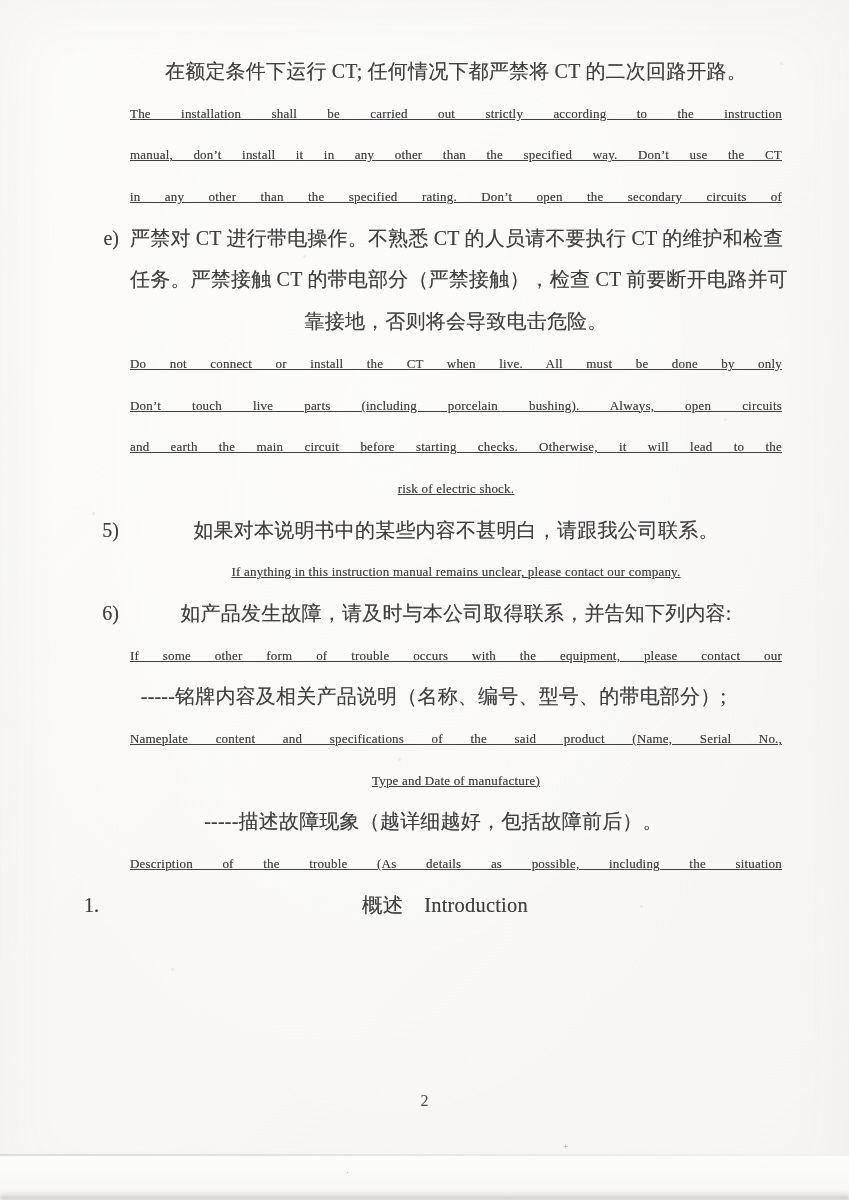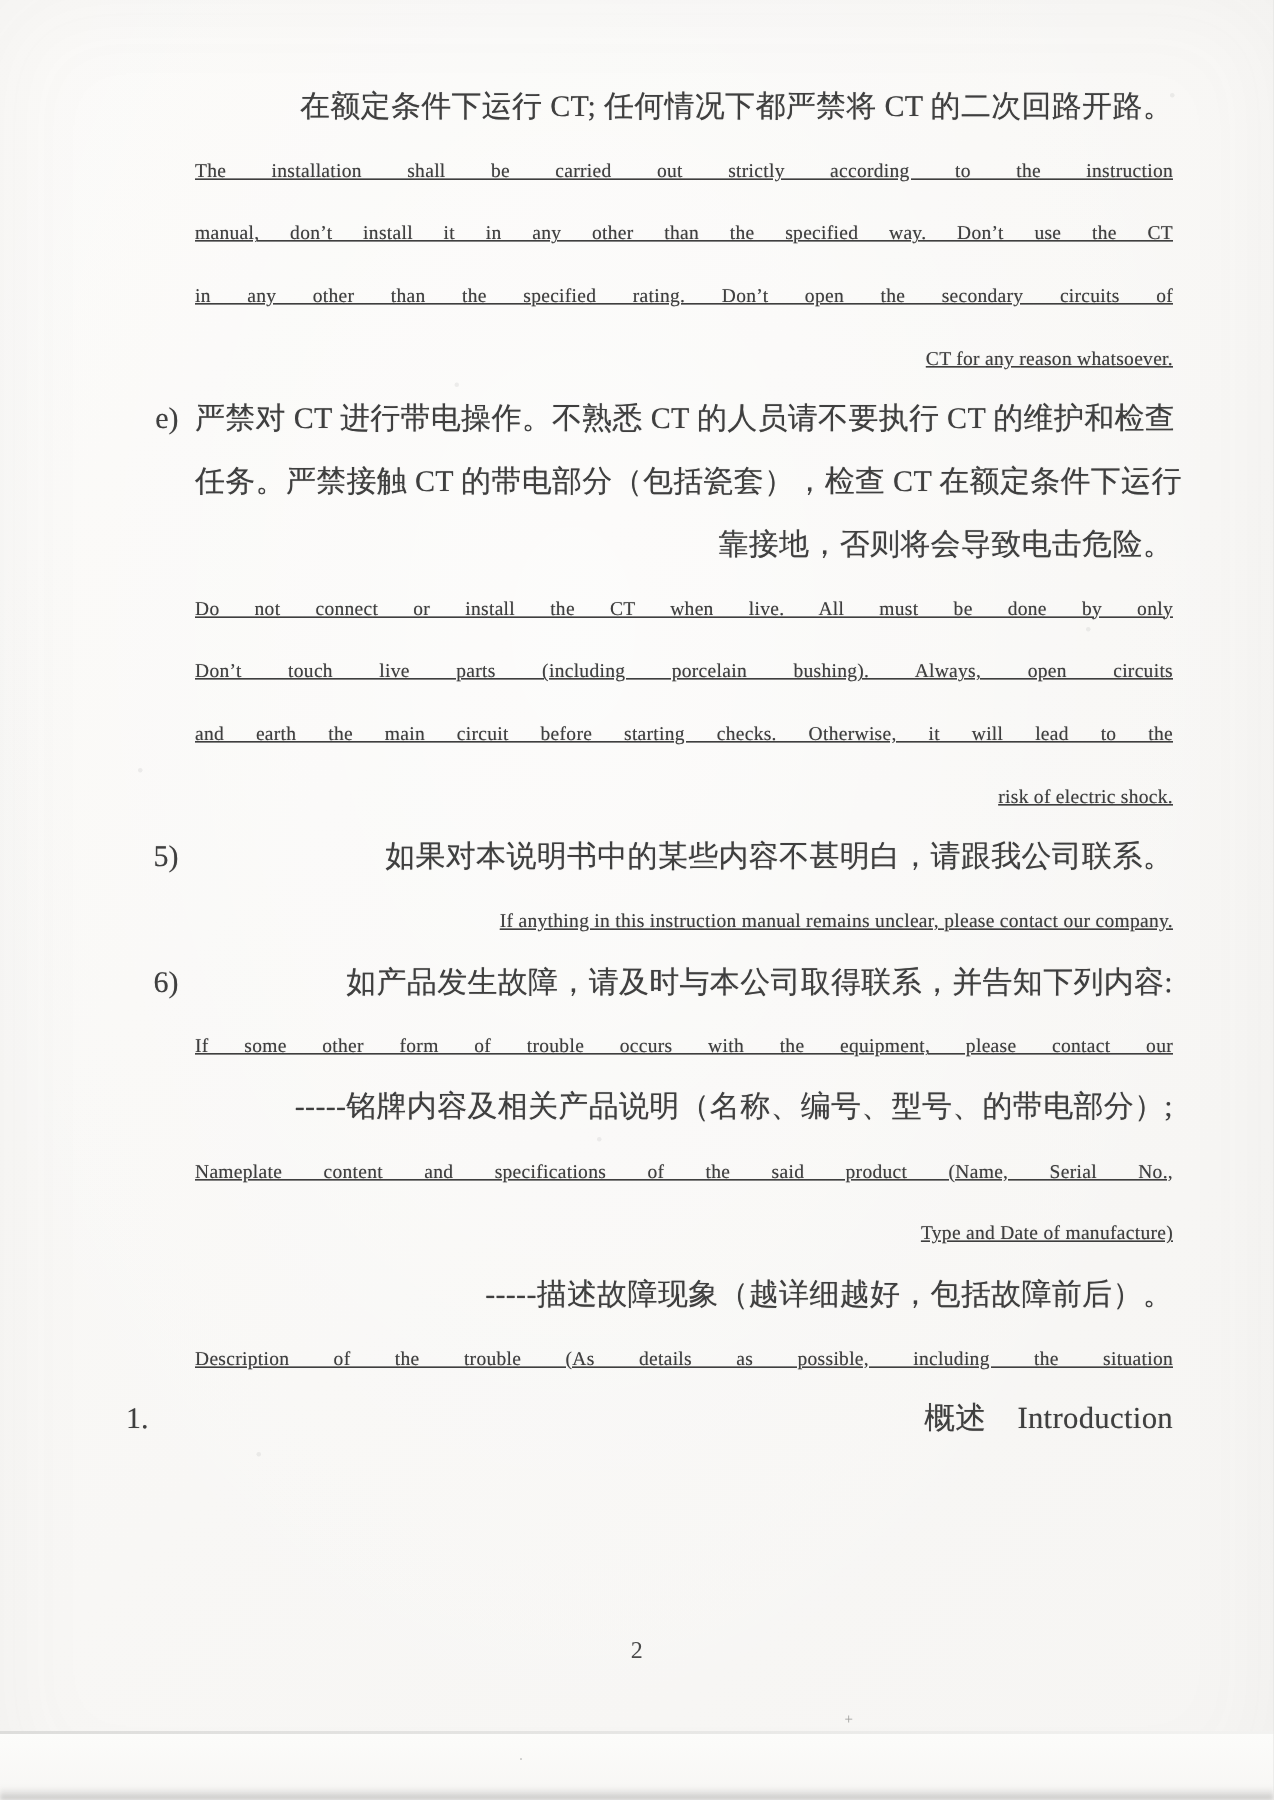--- a/index.html
+++ b/index.html
@@ -26,21 +26,21 @@
   .content{
     position:absolute;
     left:130px;top:51px;
     width:652px;
   }
   .block{position:relative;}
   .line{
     height:41.7px;
     line-height:41.7px;
     white-space:nowrap;
-    text-align:right;
+    text-align:center;
     letter-spacing:.2px;
     text-shadow:0 0 .5px rgba(70,70,70,.55);
   }
   .just{
     white-space:normal;
     text-align:justify;
     text-align-last:justify;
     overflow:hidden;
   }
   .en .line{font-size:13px;text-decoration:underline;}
@@ -111,28 +111,27 @@
     <div class="block-lines">
           <div class="line">在额定条件下运行 CT; 任何情况下都严禁将 CT 的二次回路开路。</div>
         </div>
   </div>
       <div class="block en">
 
     <div class="block-lines">
           <div class="line just">The installation shall be carried out strictly according to the instruction</div>
           <div class="line just">manual, don’t install it in any other than the specified way. Don’t use the CT</div>
           <div class="line just">in any other than the specified rating. Don’t open the secondary circuits of</div>
-          <div class="line">CT for any reason whatsoever.</div>
         </div>
   </div>
       <div class="block cjk">
     <span class="list-label">e)</span>
     <div class="block-lines">
           <div class="line">严禁对 CT 进行带电操作。不熟悉 CT 的人员请不要执行 CT 的维护和检查</div>
-          <div class="line">任务。严禁接触 CT 的带电部分（包括瓷套），检查 CT 在额定条件下运行</div>
+          <div class="line">任务。严禁接触 CT 的带电部分（严禁接触），检查 CT 前要断开电路并可</div>
           <div class="line">靠接地，否则将会导致电击危险。</div>
         </div>
   </div>
       <div class="block en">
 
     <div class="block-lines">
           <div class="line just">Do not connect or install the CT when live. All must be done by only</div>
           <div class="line just">Don’t touch live parts (including porcelain bushing). Always, open circuits</div>
           <div class="line just">and earth the main circuit before starting checks. Otherwise, it will lead to the</div>
           <div class="line">risk of electric shock.</div>

